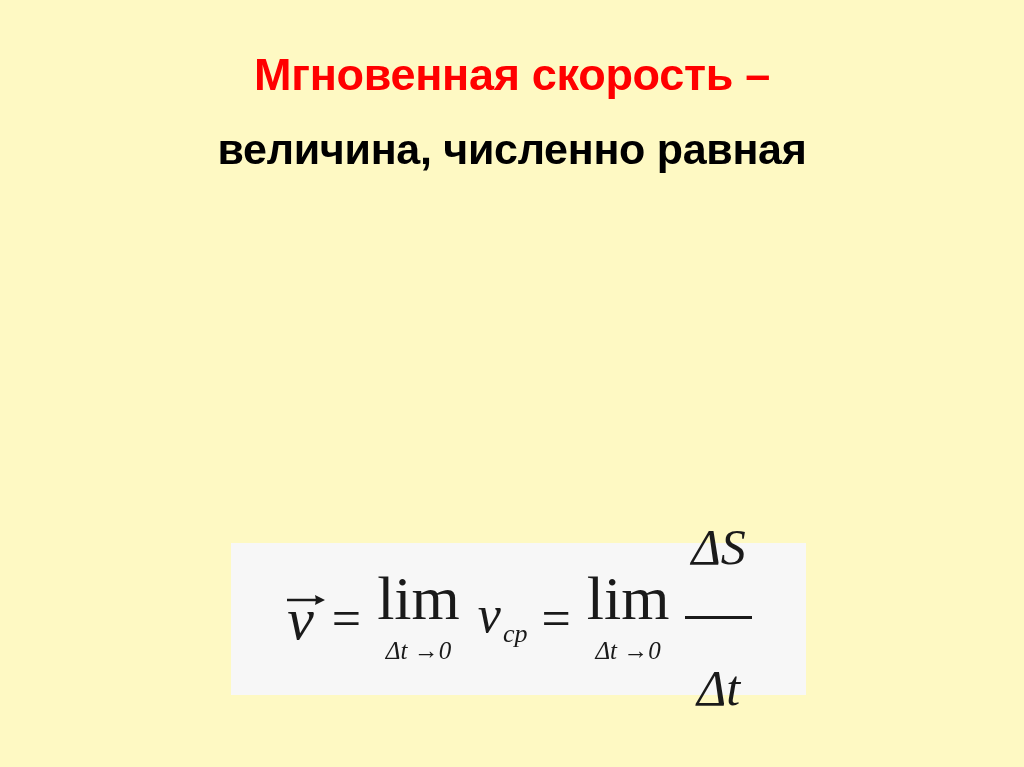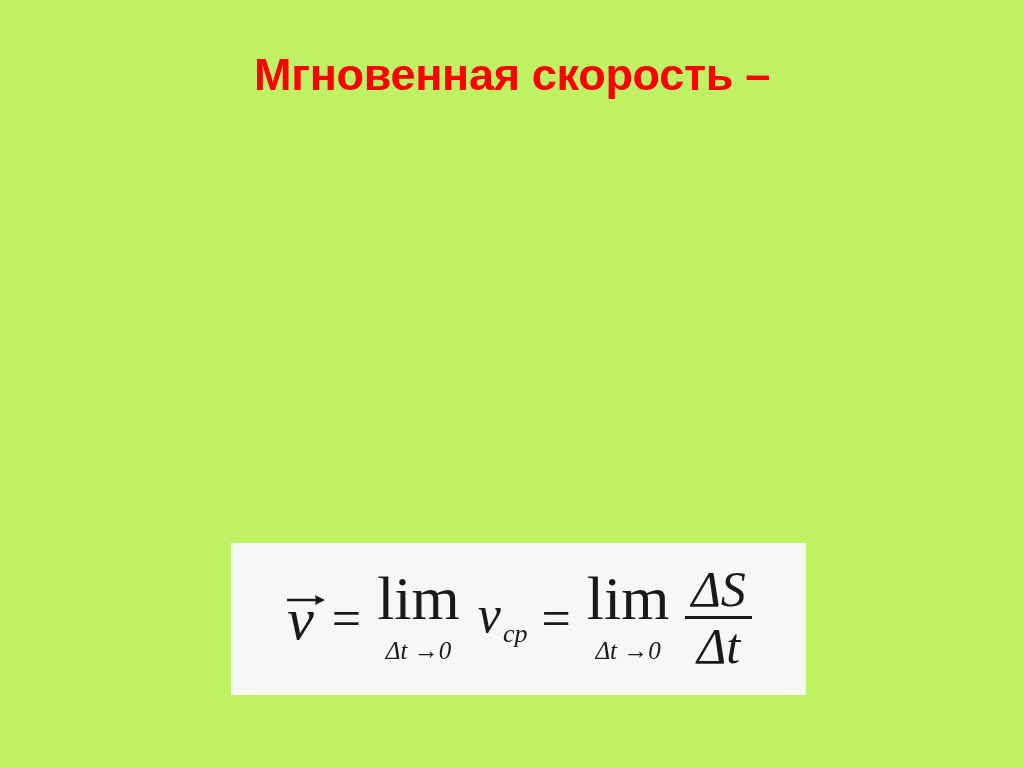--- a/index.html
+++ b/index.html
@@ -10,21 +10,21 @@
   body {
     width: 1024px;
     height: 767px;
     overflow: hidden;
     font-family: "Liberation Sans", sans-serif;
   }
   .slide {
     position: relative;
     width: 1024px;
     height: 767px;
-    background: #bef264;
+    background: #fef9c3;
     box-sizing: border-box;
   }
   .definition-block {
     position: absolute;
     top: 38px;
     left: 0;
     width: 1024px;
     text-align: center;
     padding: 0 24px;
     box-sizing: border-box;
@@ -117,40 +117,42 @@
     left: 2px;
   }
   .frac {
     display: inline-flex;
     flex-direction: column;
     align-items: center;
     justify-content: center;
     padding-left: 12px;
     position: relative;
     top: -2px;
+    gap: 42px;
   }
   .frac .num, .frac .den {
     font-size: 50px;
     line-height: 54px;
     font-style: italic;
     padding: 0 6px;
   }
   .frac .bar {
     width: 100%;
     height: 3px;
     background: #1a1a1a;
   }
 </style>
 </head>
 <body>
 
 <div class="slide">
 
   <div class="definition-block">
     <span class="def-line accent">Мгновенная скорость –</span>
+    <span class="def-line">величина, численно равная</span>
   </div>
 
   <div class="formula-wrap">
     <div class="formula">
 
       <span class="vec">
         <svg class="arrow" viewBox="0 0 40 14">
           <line x1="2" y1="9" x2="34" y2="9" stroke="#1a1a1a" stroke-width="2.5"></line>
           <polygon points="40,9 30,4 31,9 30,14" fill="#1a1a1a"></polygon>
         </svg>

